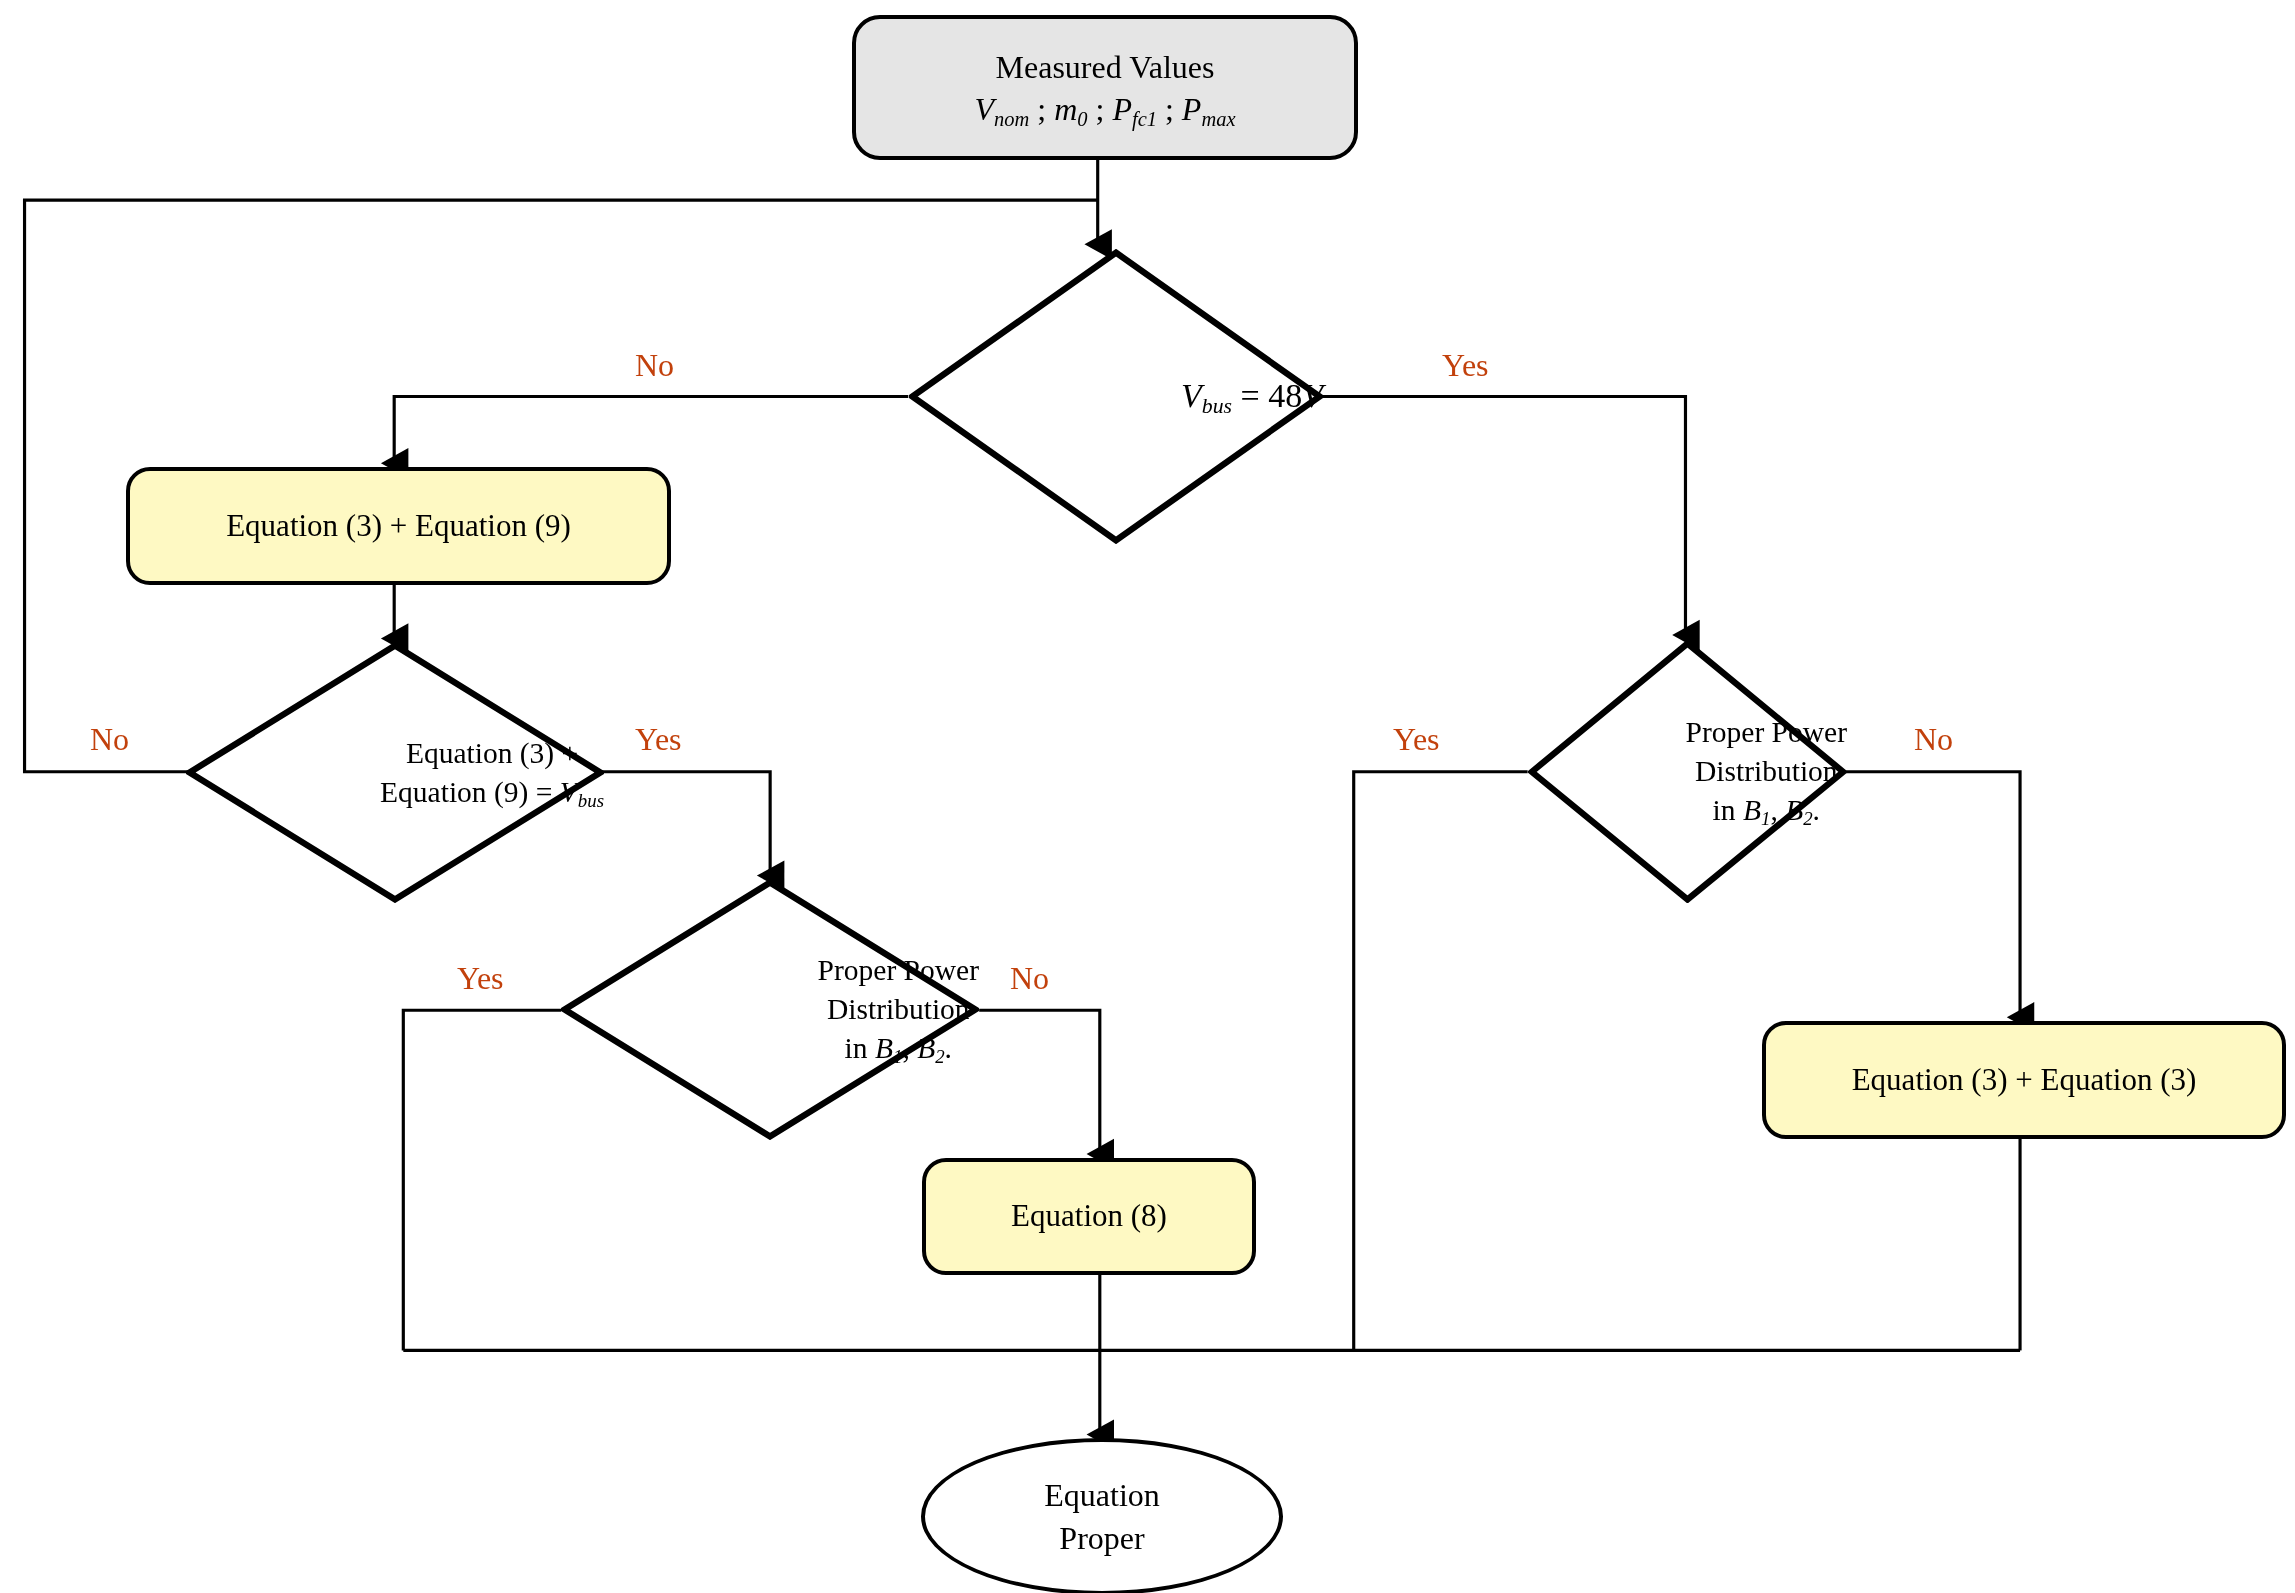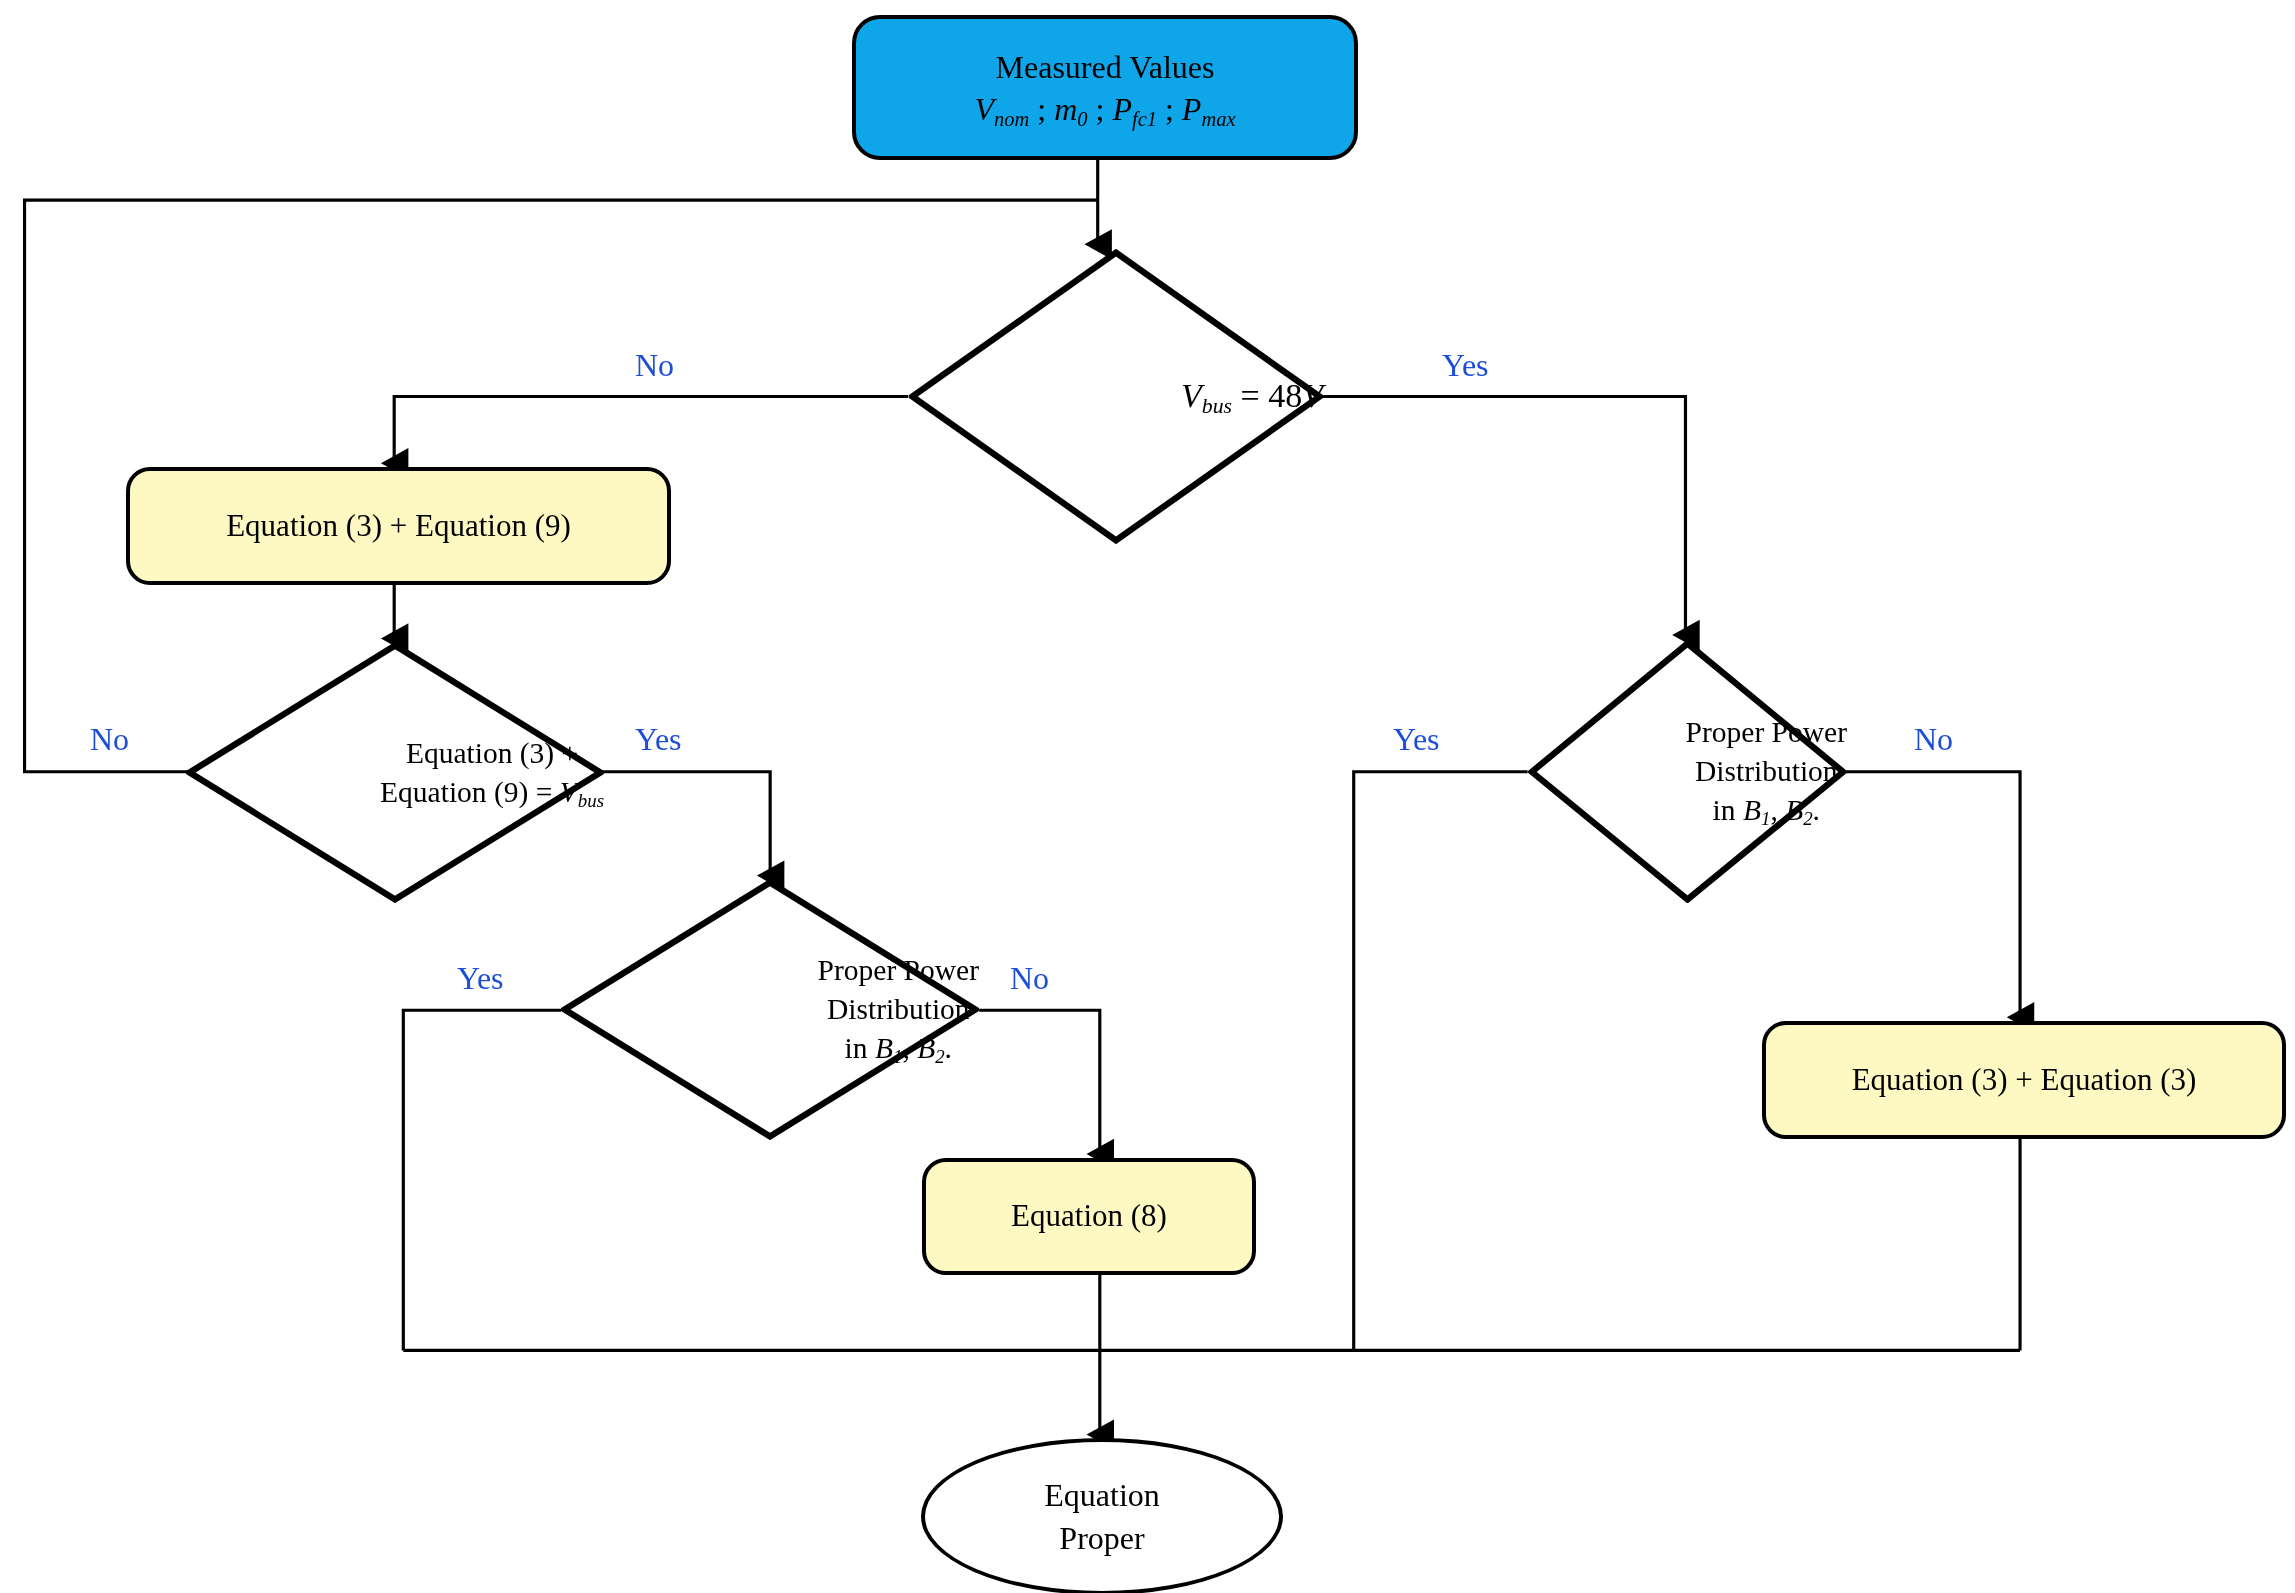--- a/index.html
+++ b/index.html
@@ -6,41 +6,41 @@
   #root{
     position:relative;
     width:2295px;height:1594px;
     background:#ffffff;
     font-family:"Liberation Serif", "DejaVu Serif", serif;
     overflow:hidden;
   }
   svg#wires{position:absolute;left:0;top:0;width:2295px;height:1594px;}
   .node{position:absolute;display:flex;align-items:center;justify-content:center;text-align:center;}
   .terminal{
-    border:4.9px solid #000;border-radius:28px;background:#0ea5e9;justify-content:center;
+    border:4.9px solid #000;border-radius:28px;background:#e5e5e5;justify-content:center;
   }
   .process{
     border:4.9px solid #000;border-radius:24px;background:#fef9c3;
   }
   .ellipse{
     border:4.2px solid #000;border-radius:50%;background:#fff;
   }
   .diamond-wrap{position:absolute;}
   .diamond-label{
     position:absolute;left:0;top:0;width:100%;height:100%;
     display:flex;align-items:center;justify-content:flex-end;text-align:center;
     pointer-events:none;
   }
   .txt{line-height:1.32;}
   .t-main{font-size:32px;}
   .t-big{font-size:34px;}
   .t-eq{font-size:31px;}
   .t-small{font-size:29.5px;}
   .edge-label{
-    position:absolute;font-size:32px;color:#1d4ed8;white-space:nowrap;
+    position:absolute;font-size:32px;color:#c2410c;white-space:nowrap;
   }
   i.v{font-style:italic;}
   sub{font-size:0.64em;vertical-align:baseline;position:relative;top:0.28em;font-style:italic;margin-top:40px;}
   .l1{display:block;}
 </style>
 </head>
 <body>
 
 <div id="root">
 

